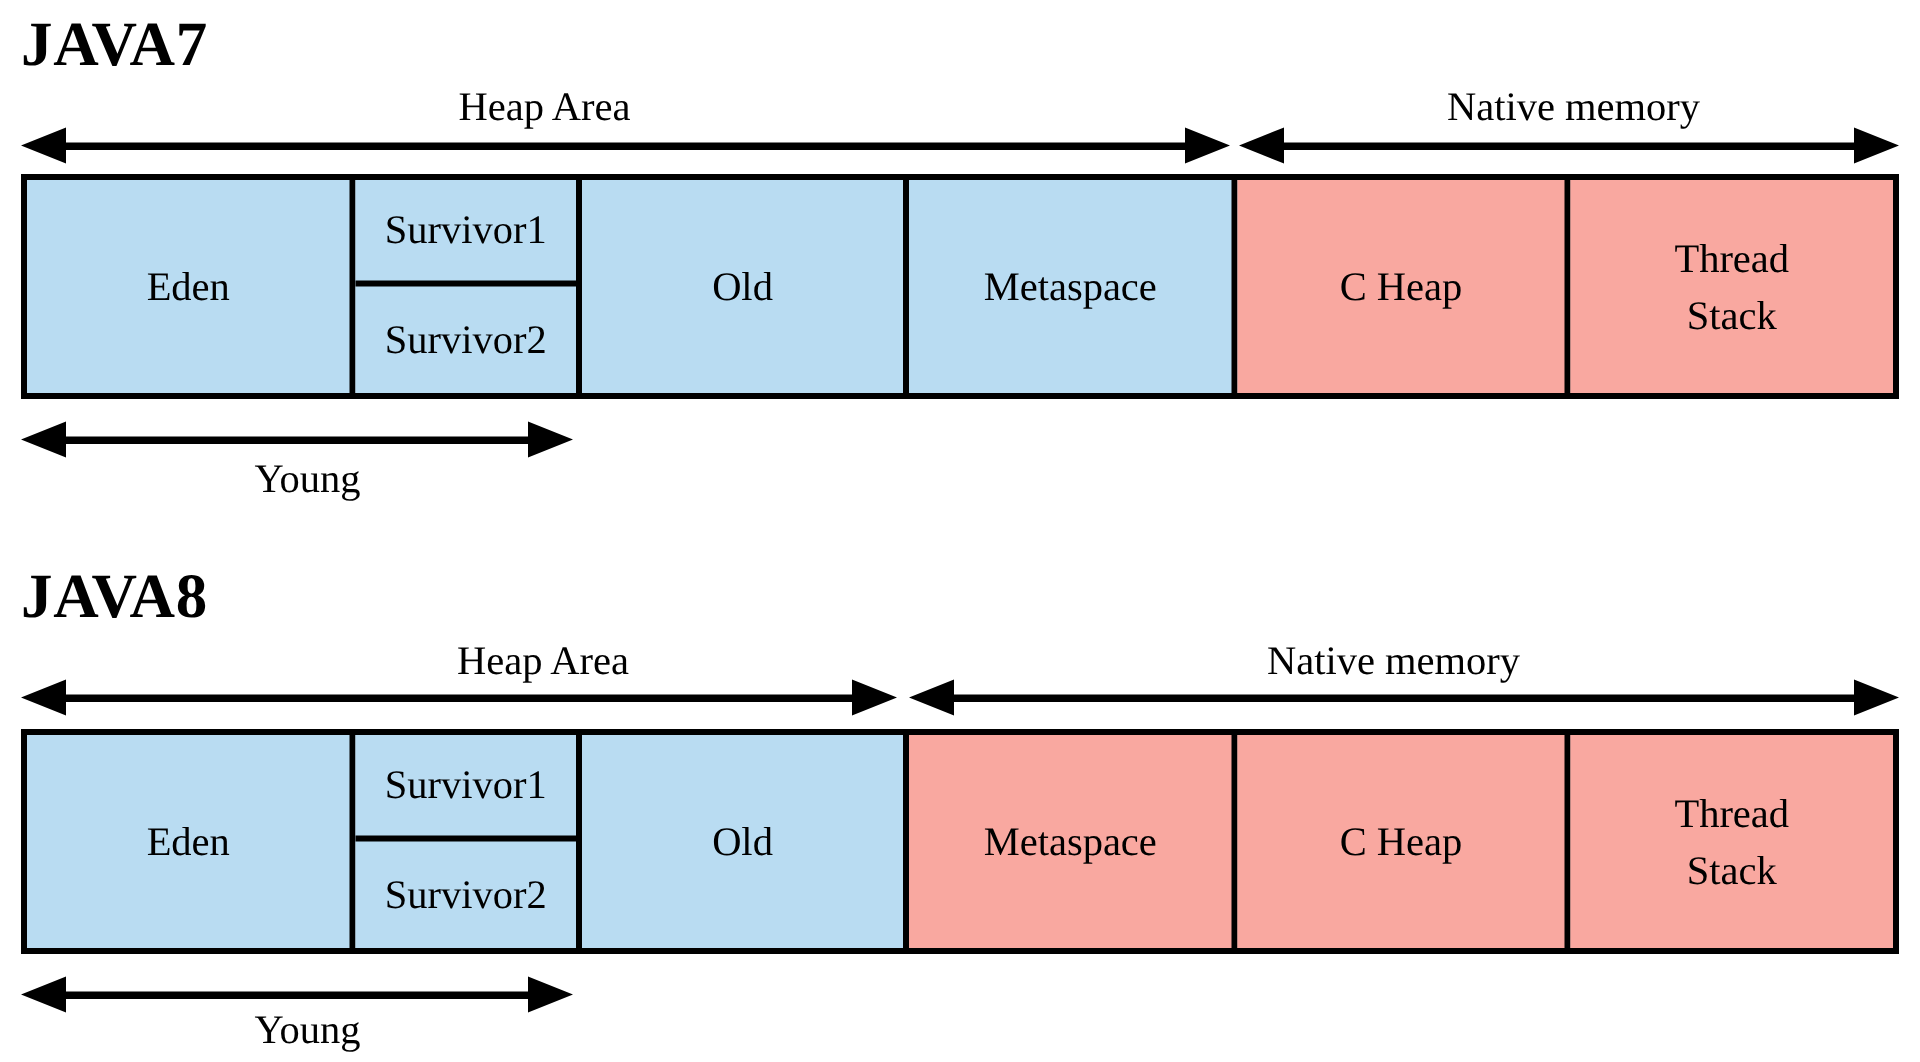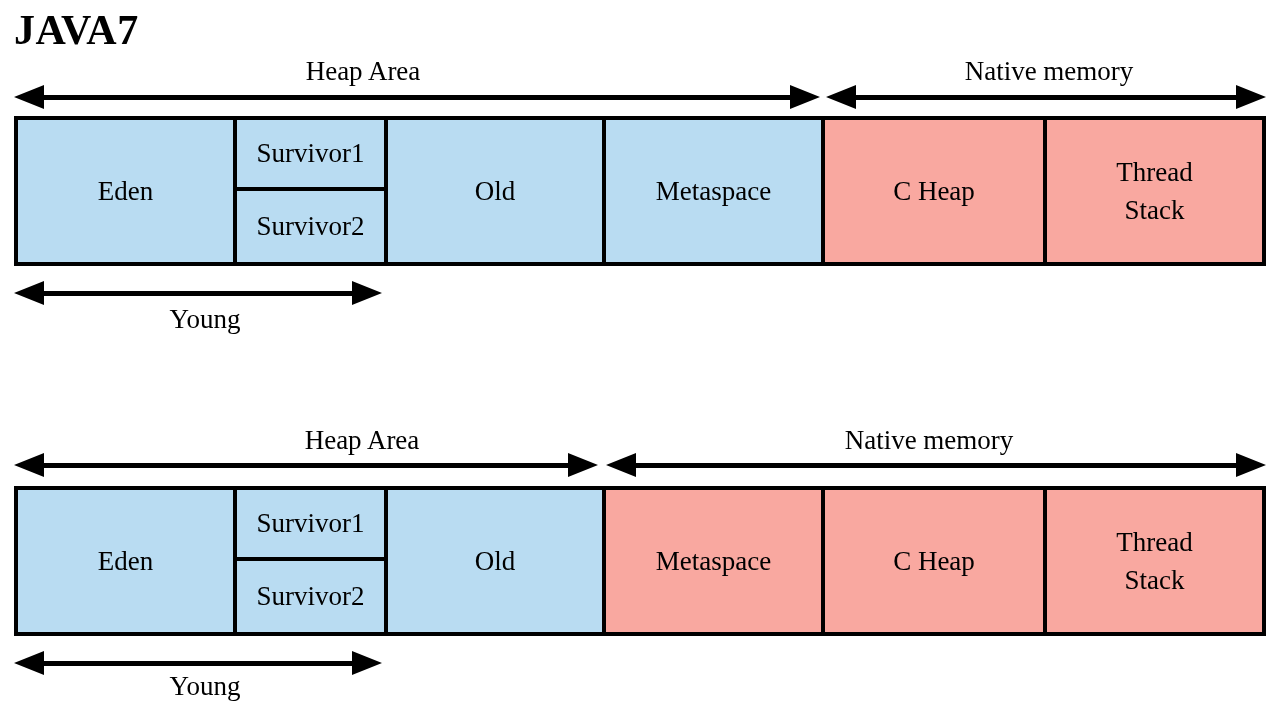--- a/index.html
+++ b/index.html
@@ -137,20 +137,21 @@
     </div>
   </div>
 
   <div class="arrow" style="left:14px;top:280px;width:368px">
     <span class="ah l"></span>
     <span class="shaft"></span>
     <span class="ah r"></span>
   </div>
   <div class="span-label" style="left:205px;top:305px">Young</div>
 
+  <div class="title" style="top:374px">JAVA8</div>
 
   <div class="span-label" style="left:362px;top:426px">Heap Area</div>
   <div class="span-label" style="left:929px;top:426px">Native memory</div>
 
   <div class="arrow" style="left:14px;top:452px;width:584px">
     <span class="ah l"></span>
     <span class="shaft"></span>
     <span class="ah r"></span>
   </div>
   <div class="arrow" style="left:606px;top:452px;width:660px">

